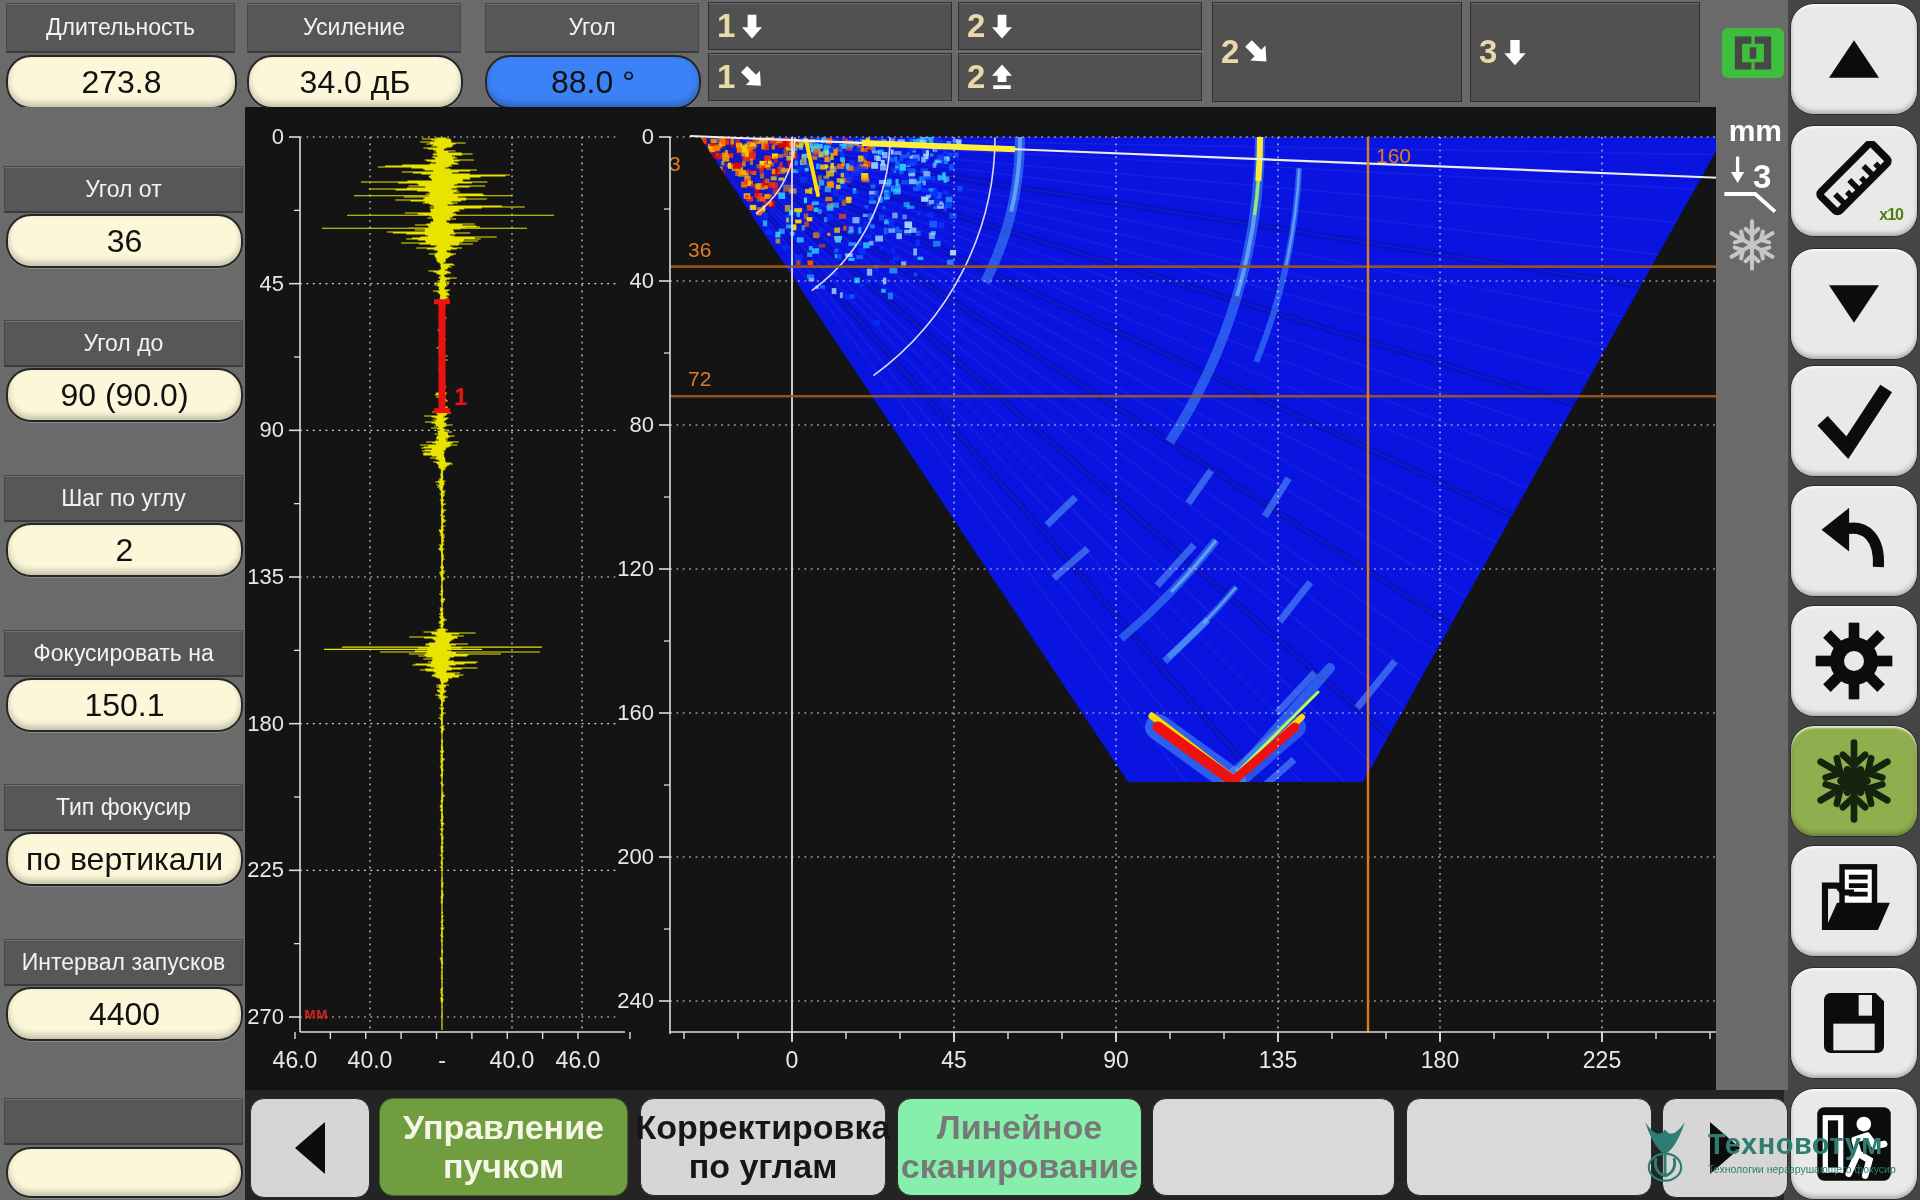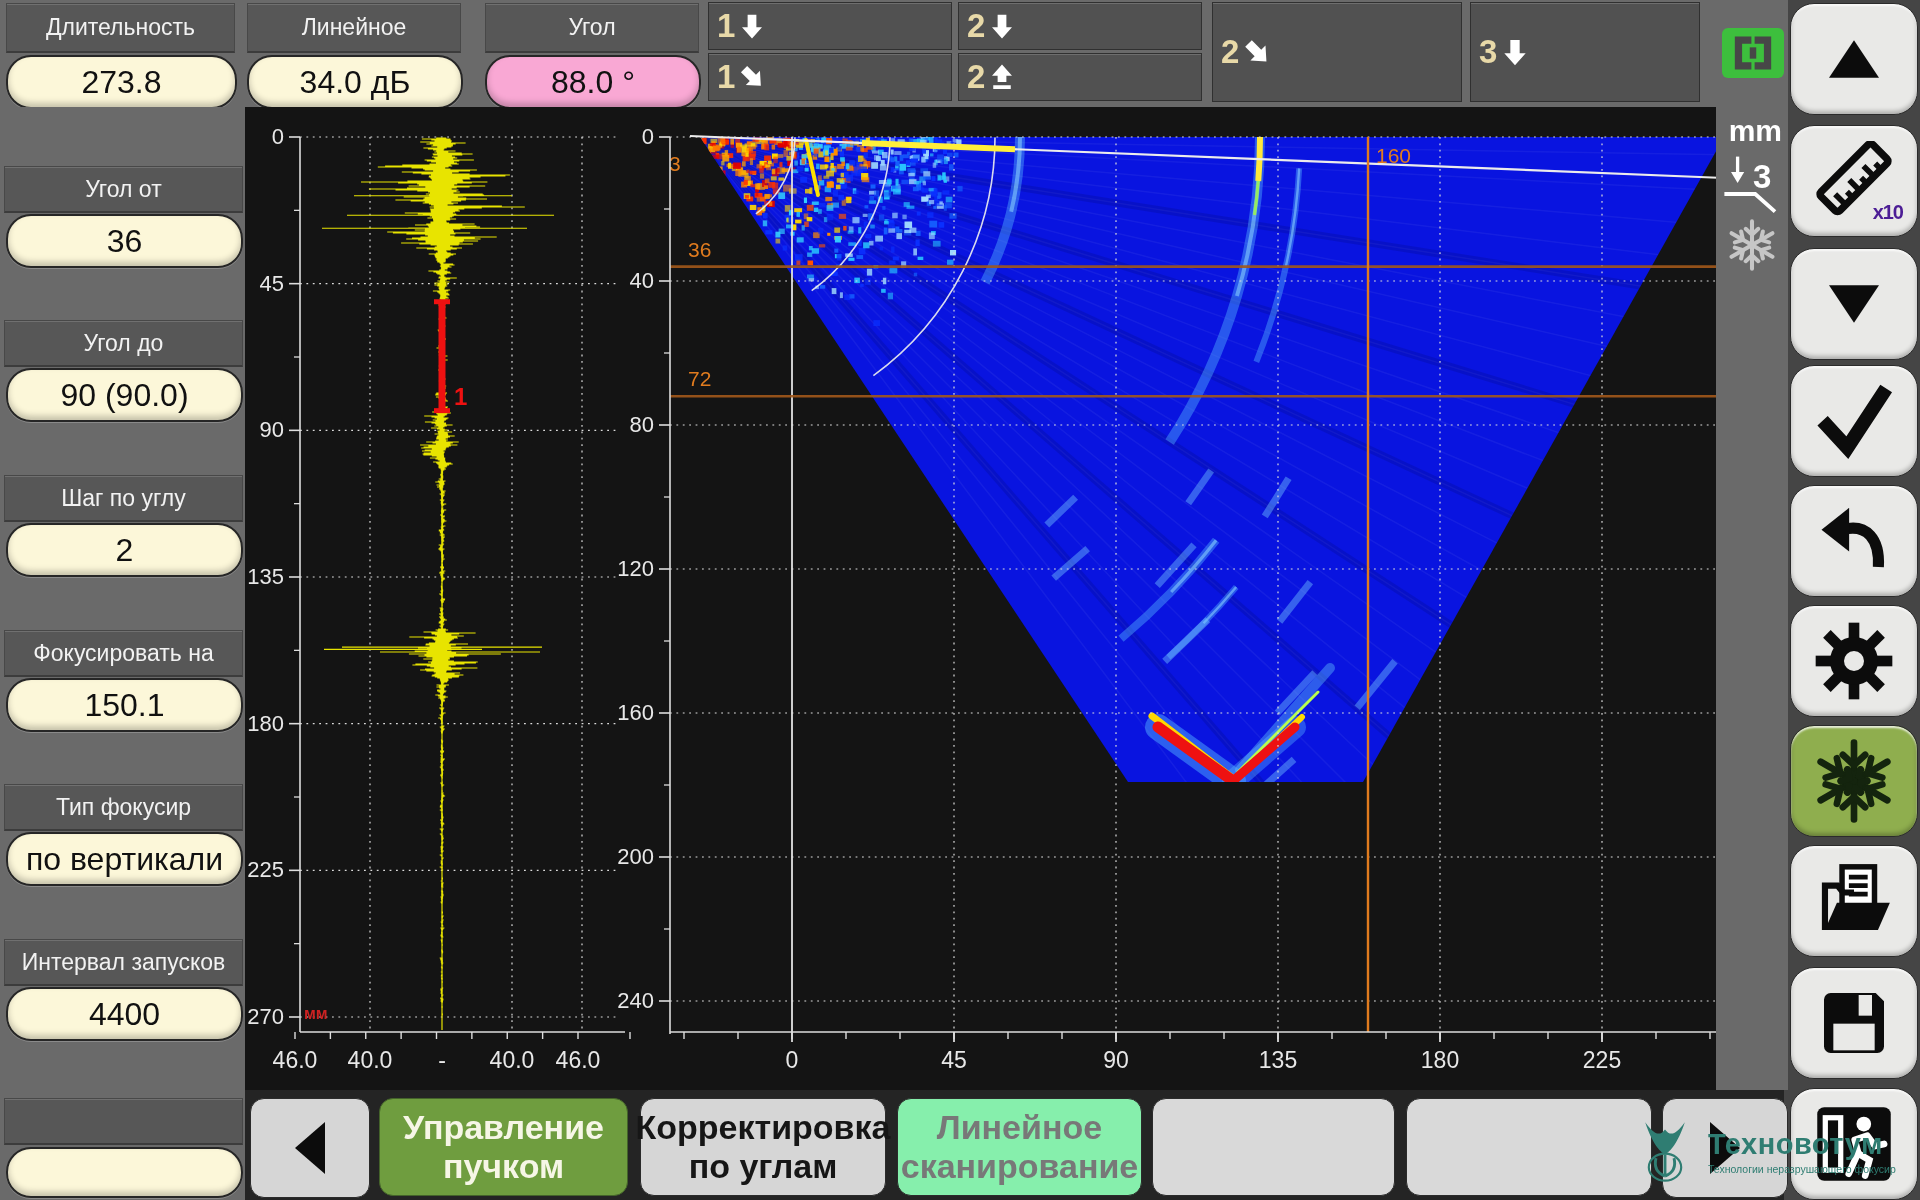--- a/index.html
+++ b/index.html
@@ -13,33 +13,33 @@
   #statusstrip{left:1716px;top:0;width:72px;height:1090px;background:#6a6a6a;}
   #main{left:245px;top:107px;width:1539px;height:983px;background:#141414;}
   #bottombar{left:245px;top:1090px;width:1539px;height:110px;background:#242424;}
   
   .plabel{background:#575757;border:1px solid #484848;border-bottom:2px solid #3c3c3c;
           color:#f2f2f2;font-size:23px;display:flex;align-items:center;justify-content:center;
           box-shadow:inset 0 1px 0 #707070;}
   .pvalue{background:#fcf7d9;border:2px solid #262626;border-radius:25px;color:#111;
           font-size:32px;display:flex;align-items:center;justify-content:center;
           box-shadow:inset 0 -4px 6px rgba(0,0,0,.22), 0 1px 0 #8a8a8a;}
-  .pvalue.hl{background:#f9a8d4;}
+  .pvalue.hl{background:#3b82f6;}
   
   .beam{background:#515151;border:1px solid #303030;box-shadow:inset 0 1px 0 #6e6e6e;
         display:flex;align-items:center;color:#e8d9a8;font-size:33px;font-weight:bold;
         padding-left:8px;box-sizing:border-box;}
   .beam svg{margin-left:2px;}
   
   .rbtn{left:1790px;width:126px;height:110px;background:#e9e9e7;border-radius:24px;
         border:1px solid #2b2b2b;display:flex;align-items:center;justify-content:center;
         box-shadow:inset 0 -3px 4px rgba(0,0,0,.25), inset 0 2px 2px rgba(255,255,255,.8);}
   .rbtn.green{background:#8fae4e;}
-  .x10{position:absolute;right:14px;bottom:12px;color:#4c1d95;font-weight:bold;
-       font-size:20px;font-family:"Liberation Sans",sans-serif;letter-spacing:-1px;}
+  .x10{position:absolute;right:14px;bottom:12px;color:#4d7c0f;font-weight:bold;
+       font-size:16px;font-family:"Liberation Sans",sans-serif;letter-spacing:-1px;}
   
   #mmunits{left:1722px;top:114px;width:60px;color:#fff;font-size:30px;font-weight:bold;text-align:right;}
   
   .tab{top:1098px;height:98px;border-radius:14px;display:flex;align-items:center;justify-content:center;
        text-align:center;font-size:34px;font-weight:bold;line-height:1.15;box-sizing:border-box;}
   .tab.normal{background:#d6d6d6;color:#161616;border:1px solid #2b2b2b;}
   .tab.active{background:#6f9d3f;color:#f6f6e6;border:1px solid #44632a;}
   .tab.light{background:#86efac;color:#787878;border:1px solid #2b2b2b;}
   .tab.empty{background:#d9d9d9;border:1px solid #2b2b2b;}
   .navarrow{top:1098px;height:98px;width:118px;background:#d6d6d6;border:1px solid #2b2b2b;
@@ -55,21 +55,21 @@
   #brandtag{color:#2f7d72;font-size:10.5px;margin-top:2px;}
 </style>
 </head>
 <body>
 
 <div id="topbar" class="abs"></div>
 
 <div class="abs plabel" style="left:6px;top:3px;width:227px;height:47px">Длительность</div>
 <div class="abs pvalue" style="left:6px;top:55px;width:227px;height:50px">273.8</div>
 
-<div class="abs plabel" style="left:247px;top:3px;width:212px;height:47px">Линейное</div>
+<div class="abs plabel" style="left:247px;top:3px;width:212px;height:47px">Усиление</div>
 <div class="abs pvalue" style="left:247px;top:55px;width:212px;height:50px">34.0 дБ</div>
 
 <div class="abs plabel" style="left:485px;top:3px;width:212px;height:47px">Угол</div>
 <div class="abs pvalue hl" style="left:485px;top:55px;width:212px;height:50px">88.0 °</div>
 
 <div class="abs beam" style="left:708px;top:2px;width:244px;height:48px">
   <span>1</span>
   <svg width="30" height="30" viewBox="0 0 24 24">
     <path d="M12 22 L4 13 H8.5 V3 H15.5 V13 H20 Z" fill="#fff"></path>
     </svg>

